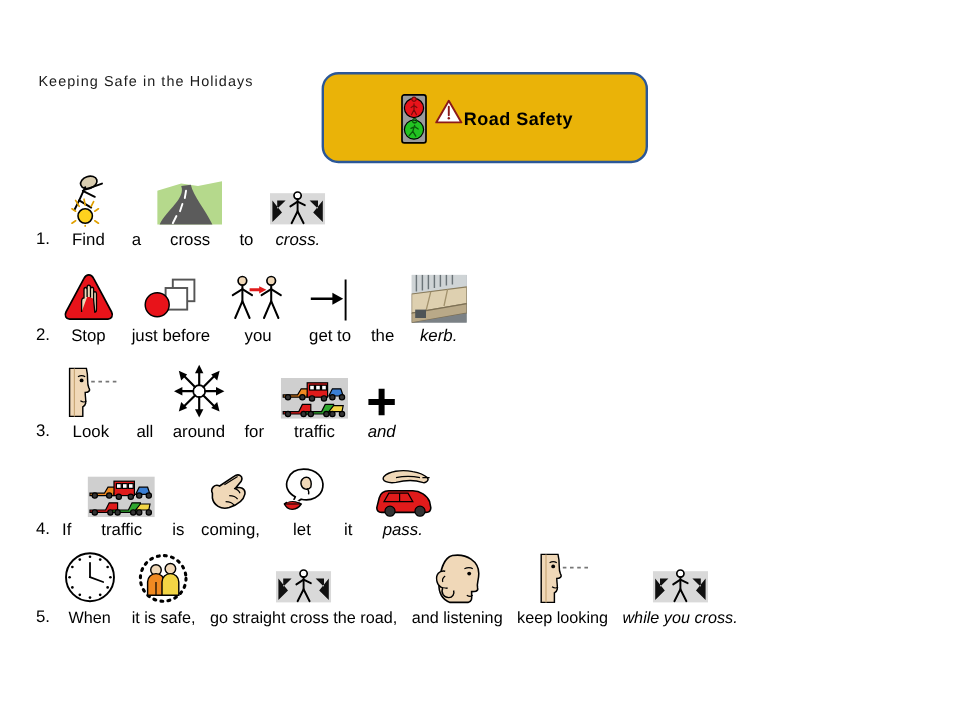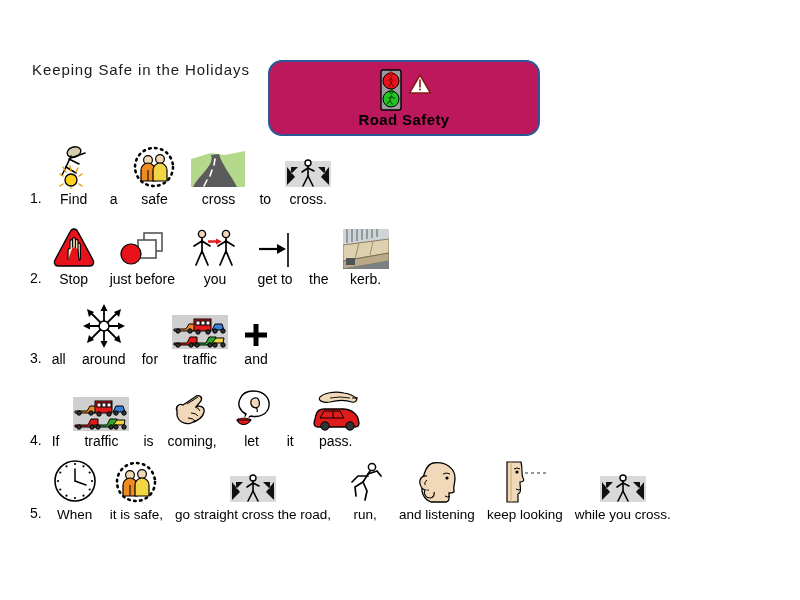--- a/index.html
+++ b/index.html
@@ -14,38 +14,38 @@
     color: #000000;
     overflow: hidden;
     position: relative;
   }
 
   
   #doc-title {
     position: absolute;
     left: 32px;
     top: 61px;
-    font-size: 15px;
+    font-size: 12px;
     letter-spacing: 0.9px;
     color: #1a1a1a;
     white-space: nowrap;
   }
 
   #header-box {
     position: absolute;
     left: 268px;
     top: 60px;
     width: 272px;
     height: 76px;
     border: 2px solid #2b5797;
     border-radius: 14px;
-    background: #be185d;
+    background: #eab308;
     box-sizing: border-box;
     display: flex;
-    flex-direction: column;
+    flex-direction: row;
     align-items: center;
     justify-content: center;
   }
   #header-symbol-row {
     display: flex;
     align-items: flex-start;
     justify-content: center;
     height: 40px;
   }
   #header-title {
@@ -69,21 +69,21 @@
     padding-bottom: 2px;
     margin-right: 10px;
   }
   .cell {
     display: flex;
     flex-direction: column;
     align-items: center;
     justify-content: flex-end;
     margin-right: 14px;
   }
-  .cell:last-child { margin-right: 0; }
+  .cell:last-child { margin-right: 0; font-style: italic; }
   .cell .sym {
     height: 46px;
     display: flex;
     align-items: flex-end;
     justify-content: center;
     margin-bottom: 3px;
   }
   .cell .word {
     font-size: 14px;
     line-height: 15px;
@@ -147,33 +147,20 @@
       </svg>
     </div>
     <div class="word">Find</div>
   </div>
 
   <div class="cell noimg">
     <div class="sym"></div>
     <div class="word">a</div>
   </div>
 
-  <div class="cell">
-    <div class="sym">
-      <svg width="46" height="46" viewBox="0 0 46 46">
-        <circle cx="23" cy="24" r="19" fill="none" stroke="#000" stroke-width="2.6" stroke-dasharray="1.6 4.4" stroke-linecap="round"></circle>
-        <circle cx="17" cy="17" r="4.4" fill="#f0d8b8" stroke="#000" stroke-width="1.2"></circle>
-        <path d="M10 38 v-11 a7 7 0 0 1 14 0 v11 z" fill="#f08a22" stroke="#000" stroke-width="1.2"></path>
-        <circle cx="29" cy="16" r="4.4" fill="#f0d8b8" stroke="#000" stroke-width="1.2"></circle>
-        <path d="M22 38 v-11 a7 7 0 0 1 14 0 v11 z" fill="#f2d545" stroke="#000" stroke-width="1.2"></path>
-        <path d="M17 27 v11" stroke="#000" stroke-width="1"></path>
-      </svg>
-    </div>
-    <div class="word">safe</div>
-  </div>
 
   <div class="cell">
     <div class="sym">
       <svg width="54" height="40" viewBox="0 0 54 40">
         <rect x="0" y="0" width="54" height="40" fill="#ffffff"></rect>
         <path d="M0 10 L20 4 L34 6 L54 2 L54 38 L0 38 Z" fill="#b5d98c"></path>
         <path d="M20 6 C24 16, 8 26, 2 38 L46 38 C40 26, 30 14, 28 5 Z" fill="#5b5b5b"></path>
         <path d="M24 10 L23 16 M21 21 L19 27 M16 31 L13 37" stroke="#ffffff" stroke-width="1.6" stroke-linecap="round"></path>
       </svg>
     </div>
@@ -272,20 +259,33 @@
         <rect x="3" y="29" width="9" height="7" fill="#4e5457"></rect>
       </svg>
     </div>
     <div class="word">kerb.</div>
   </div>
 </div>
 
 <div class="line row3">
   <div class="num">3.</div>
 
+  <div class="cell">
+    <div class="sym">
+      <svg width="48" height="44" viewBox="0 0 48 44">
+        <path d="M6 2 L20 2 C22 10 20 14 22 18 C24 21 21 22 19 22 C19 28 21 32 17 34 L17 42 L6 42 Z" fill="#f0d8b8" stroke="#000" stroke-width="1.2"></path>
+        <path d="M10 2 L10 42" stroke="#c9a878" stroke-width="1"></path>
+        <circle cx="16" cy="12" r="1.6" fill="#000"></circle>
+        <path d="M13 9 q3 -2 6 0" fill="none" stroke="#000" stroke-width="1"></path>
+        <path d="M15 29 q3 2 5 0" fill="none" stroke="#000" stroke-width="1"></path>
+        <path d="M24 13 h3 m3 0 h3 m3 0 h3 m3 0 h3" stroke="#777" stroke-width="1.5"></path>
+      </svg>
+    </div>
+    <div class="word">Look</div>
+  </div>
 
   <div class="cell noimg">
     <div class="sym"></div>
     <div class="word">all</div>
   </div>
 
   <div class="cell">
     <div class="sym">
       <svg width="48" height="46" viewBox="0 0 48 46">
         <circle cx="24" cy="23" r="5" fill="#fff" stroke="#000" stroke-width="1.4"></circle>
@@ -507,33 +507,20 @@
         <circle cx="23" cy="8" r="3" fill="#fff" stroke="#000" stroke-width="1.4"></circle>
         <path d="M23 11 L23 21" stroke="#000" stroke-width="1.6" stroke-linecap="round"></path>
         <path d="M23 13 L17 17 M23 13 L29 16" stroke="#000" stroke-width="1.6" stroke-linecap="round"></path>
         <path d="M23 21 L18 31 M23 21 L28 31" stroke="#000" stroke-width="1.6" stroke-linecap="round"></path>
       </svg>
     </div>
     <div class="word">go straight cross the road,</div>
   </div>
 
 
-  <div class="cell">
-    <div class="sym">
-      <svg width="44" height="44" viewBox="0 0 44 44">
-        <circle cx="29" cy="7" r="3.6" fill="#fff" stroke="#000" stroke-width="1.5"></circle>
-        <path d="M27 11 L20 22" stroke="#000" stroke-width="1.7" stroke-linecap="round"></path>
-        <path d="M25 14 L34 11 L38 16" stroke="#000" stroke-width="1.7" stroke-linecap="round" fill="none"></path>
-        <path d="M25 16 L15 16 L9 22" stroke="#000" stroke-width="1.7" stroke-linecap="round" fill="none"></path>
-        <path d="M20 22 L24 31 L22 40" stroke="#000" stroke-width="1.7" stroke-linecap="round" fill="none"></path>
-        <path d="M20 22 L12 27 L13 36" stroke="#000" stroke-width="1.7" stroke-linecap="round" fill="none"></path>
-      </svg>
-    </div>
-    <div class="word">run,</div>
-  </div>
 
   <div class="cell">
     <div class="sym">
       <svg width="48" height="44" viewBox="0 0 48 44">
         <path d="M20 3 C32 1 42 8 42 18 C42 24 40 26 41 30 C42 33 38 33 36 33 C36 38 37 41 33 42 L18 42 C12 40 8 34 9 26 C10 16 12 5 20 3 Z" fill="#f0d8b8" stroke="#000" stroke-width="1.3"></path>
         <circle cx="34" cy="18" r="1.6" fill="#000"></circle>
         <path d="M30 14 q4 -2 7 0" fill="none" stroke="#000" stroke-width="1"></path>
         <path d="M32 36 q3 2 5 0" fill="none" stroke="#000" stroke-width="1"></path>
         <path d="M14 16 C9 15 6 19 7 24 C8 29 12 31 16 30" fill="#f0d8b8" stroke="#000" stroke-width="1.2"></path>
         <path d="M14 20 q-3 2 -2 5" fill="none" stroke="#000" stroke-width="1"></path>

